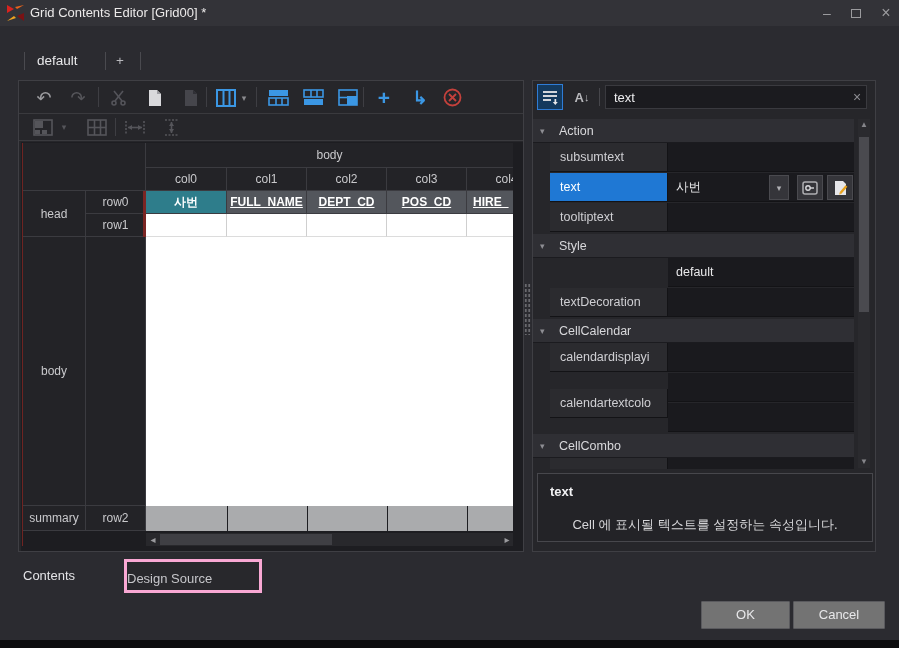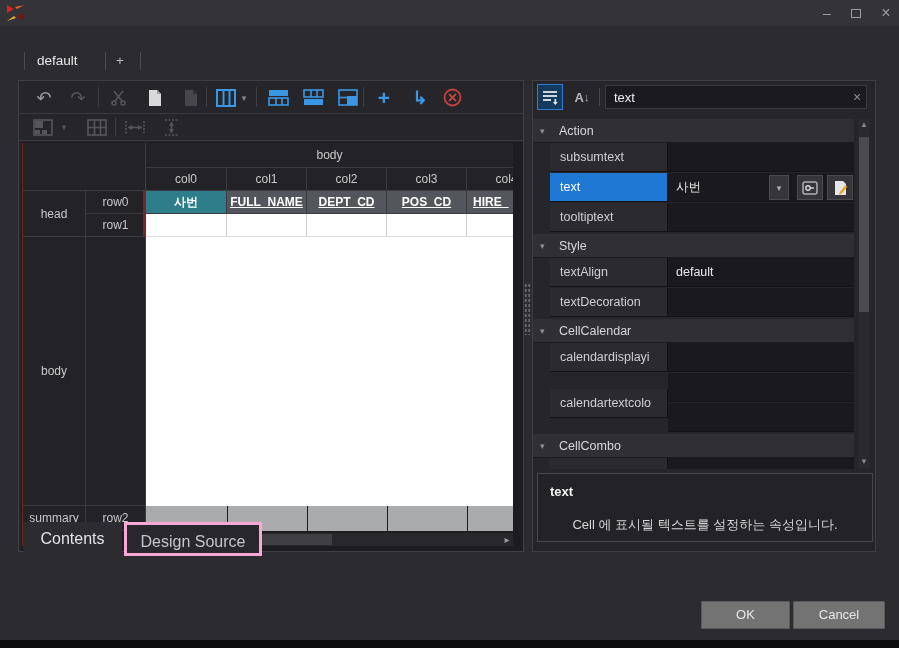--- a/index.html
+++ b/index.html
@@ -81,39 +81,40 @@
 
   .vscroll { left:325px; top:38px; width:12px; height:349px; background:#2a2a2e; }
   .vthumb { left:1px; top:18px; width:10px; height:175px; background:#4a4a4f; position:absolute; }
   .vsbtn { position:absolute; left:0; width:12px; height:12px; color:#85858a; font-size:8px; text-align:center; line-height:12px; }
 
   .descpanel { left:4px; top:392px; width:336px; height:69px; background:#232327; border:1px solid #47474c; padding:10px 12px; }
   .desc-title { font-size:13px; font-weight:bold; color:#f2f2f4; }
   .desc-body { font-size:13px; color:#d6d6d9; margin-top:17px;text-align:center; }
 
   
-  .btab { top:522px; height:34px; line-height:34px; text-align:center; font-size:16px; }
+  .btab { top:559px; height:34px; line-height:34px; font-size:13px; }
   .btab-active { left:23px; width:99px; color:#e4e4e7; background:#2b2b30; }
   .btab-idle { left:124px; width:138px; color:#c6c6ca; background:#28282c; border:3px solid #f9a8d4; }
   .dlgbtn { top:601px; height:28px; background:#737373; border:1px solid #5a5a5e; color:#e8e8ea;
             font-size:13px; text-align:center; line-height:26px; border-radius:1px; }
   .bottomstrip { left:0; top:640px; width:899px; height:8px; background:#0c0c0e; }
 
   svg { display:block; }
 </style>
 </head>
 <body>
 
 <div class="abs titlebar">
   <svg class="abs" style="left:7px;top:5px" width="17" height="16" viewBox="0 0 17 16">
     <polygon points="0,0 7,4 0,8" fill="#d8231f"></polygon>
     <polygon points="0,16 7,11 9,13" fill="#f2a51e"></polygon>
     <polygon points="17,0 10,4 8,2" fill="#e8641c"></polygon>
     <polygon points="17,16 10,11 17,8" fill="#7a1214"></polygon>
   </svg>
+  <div class="abs title-text">Grid Contents Editor [Grid00] *</div>
   <div class="abs winbtn" style="left:816px">–</div>
   <div class="abs winbtn" style="left:845px">
       <div class="maxico"></div>
     </div>
   <div class="abs winbtn" style="left:875px;font-size:16px">×</div>
 </div>
 
 <div class="abs sheettab-sep" style="left:24px"></div>
 <div class="abs sheettab" style="left:37px">default</div>
 <div class="abs sheettab-sep" style="left:105px"></div>
@@ -344,21 +345,20 @@
       </svg>
   </div>
 
   <div class="abs prow-name" style="top:122px">tooltiptext</div>
   <div class="abs prow-val" style="top:122px"></div>
 
   <div class="abs cat" style="top:153px">
     <span class="arr">▾</span>
     <span>Style</span>
   </div>
-  <div class="abs prow-name" style="top:177px">textAlign</div>
   <div class="abs prow-val" style="top:177px">default</div>
   <div class="abs prow-name" style="top:207px">textDecoration</div>
   <div class="abs prow-val" style="top:207px"></div>
 
   <div class="abs cat" style="top:238px">
     <span class="arr">▾</span>
     <span>CellCalendar</span>
   </div>
   <div class="abs prow-name" style="top:262px">calendardisplayi</div>
   <div class="abs prow-val" style="top:262px"></div>

